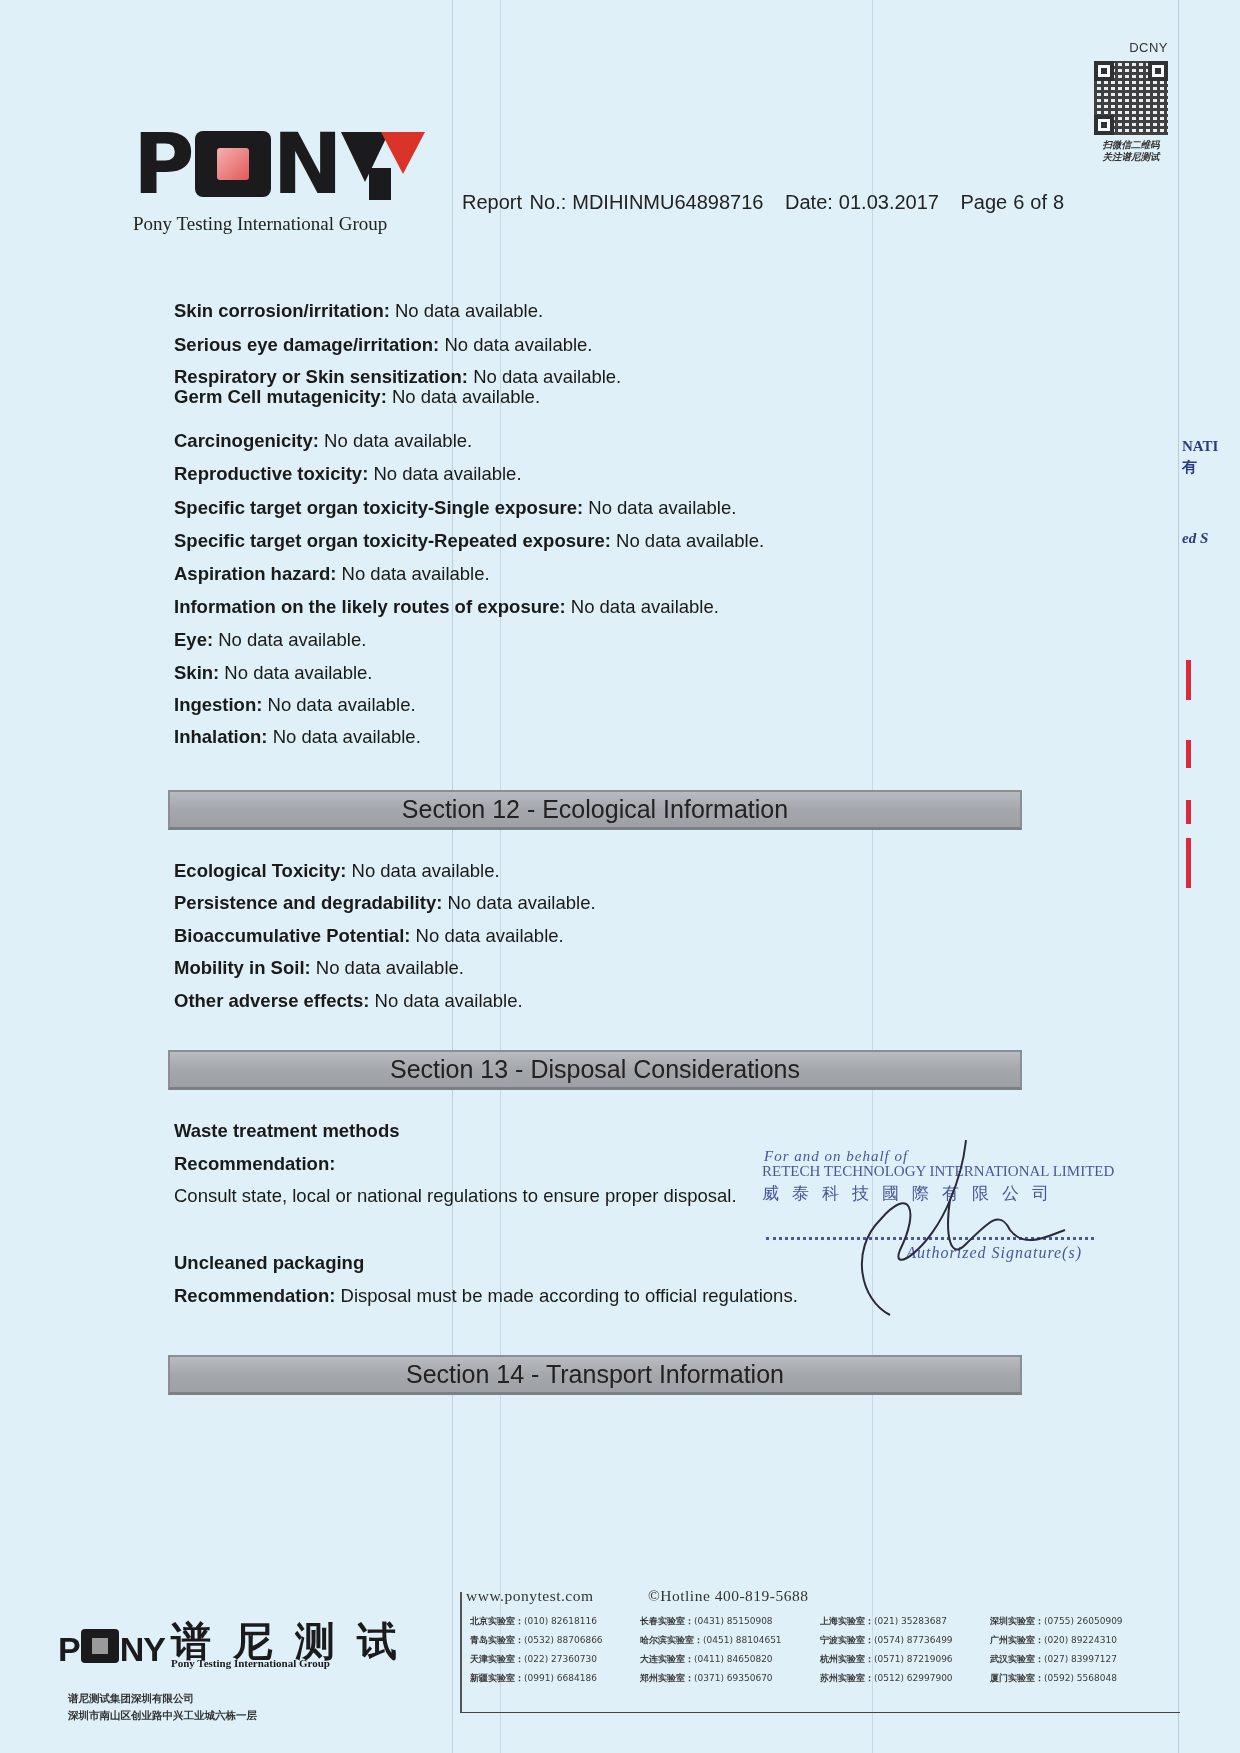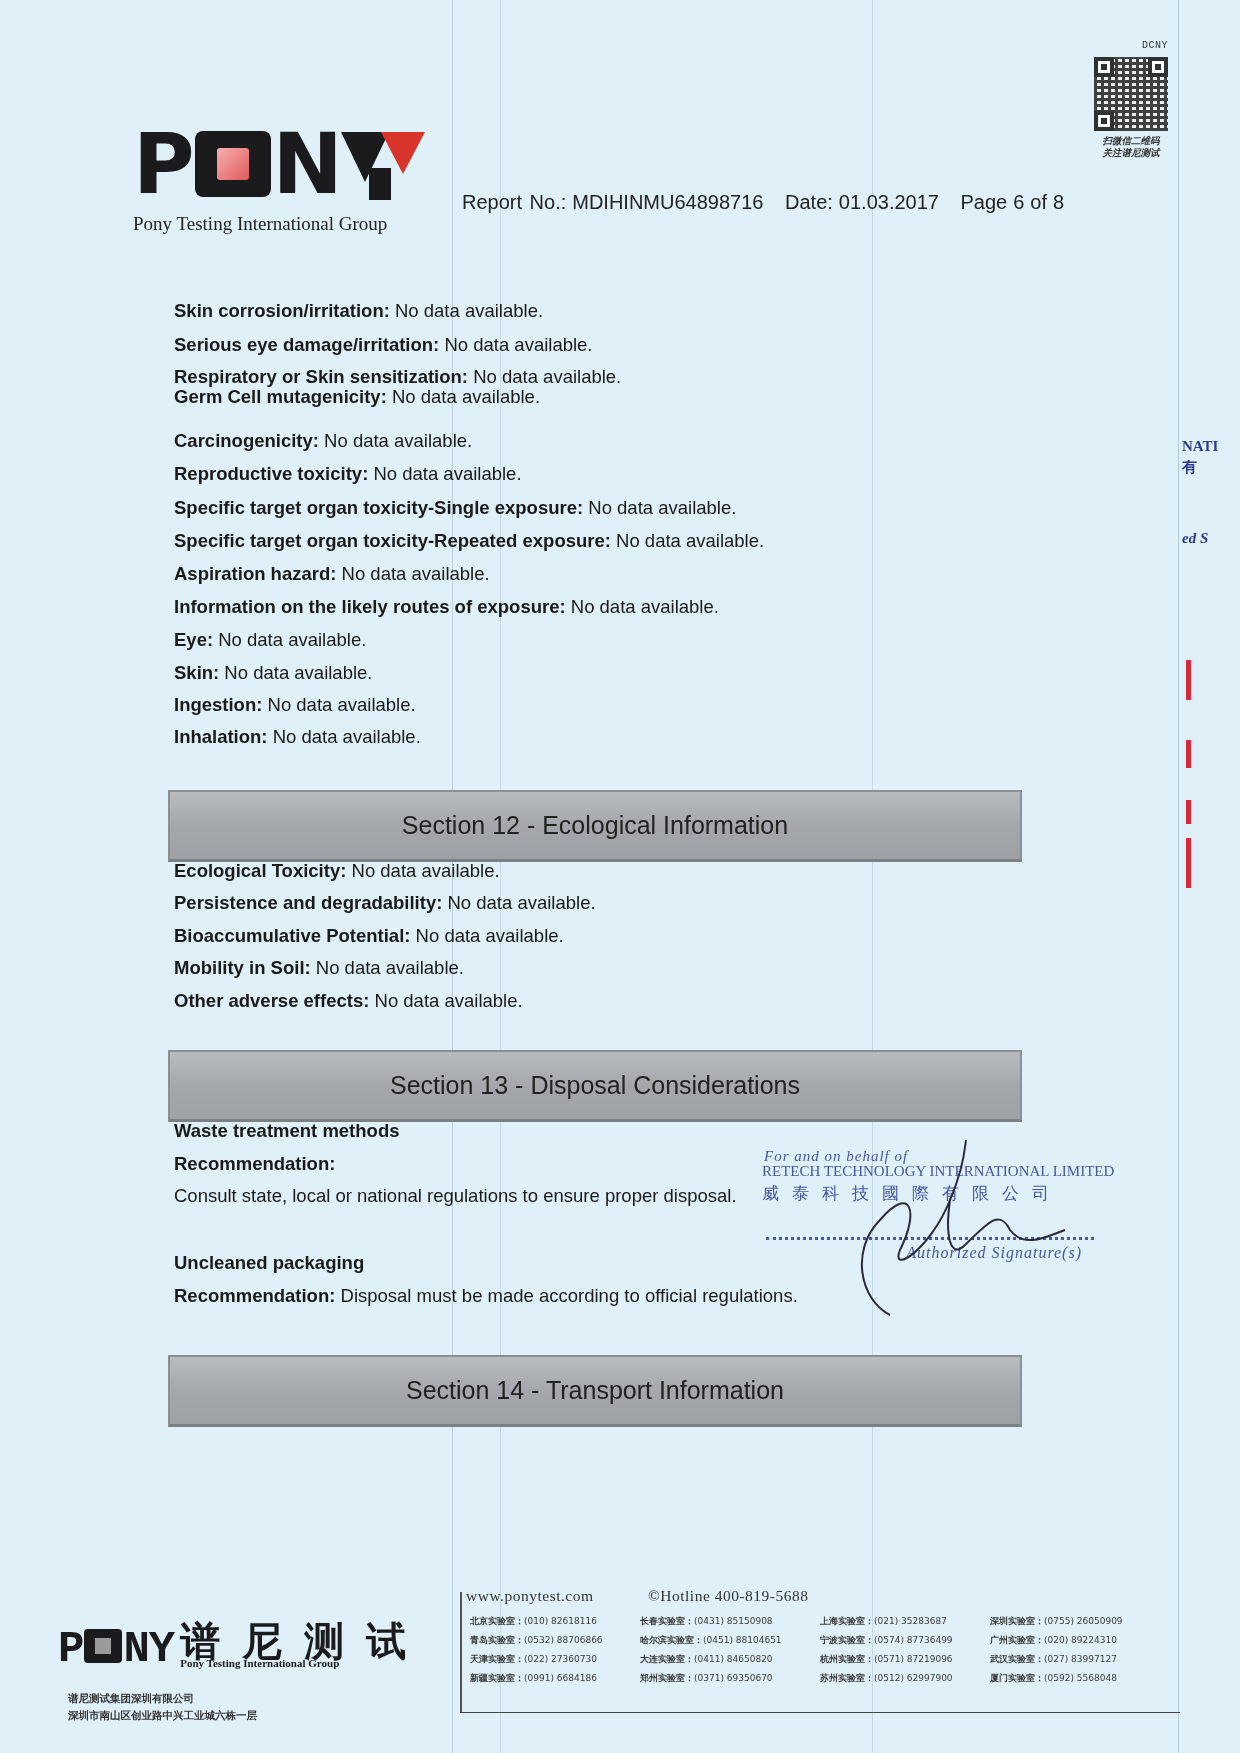--- a/index.html
+++ b/index.html
@@ -117,22 +117,22 @@
 
     
     .qr-block {
       position: absolute;
       left: 1090px;
       top: 40px;
       width: 82px;
       text-align: center;
     }
     .qr-code-label {
-      font-family: Liberation Mono, monospace;
-      font-size: 10px;
+      font-family: Liberation Sans, sans-serif;
+      font-size: 13px;
       text-align: right;
       color: #333;
       letter-spacing: 0.5px;
       margin-bottom: 6px;
       padding-right: 4px;
     }
     .qr {
       width: 74px;
       height: 74px;
       margin: 0 auto;
@@ -198,21 +198,21 @@
       white-space: nowrap;
       color: #1a1a1a;
     }
     .field .k { font-weight: bold; text-align: center; }
     .field .v { font-weight: normal; }
 
     .section-bar {
       position: absolute;
       left: 168px;
       width: 854px;
-      height: 72px;
+      height: 40px;
       background: #a7aaae;
       background-image:
         linear-gradient(180deg, #b8bbbf 0%, #a4a7ab 50%, #9da0a4 100%);
       border: 2px solid #8b8e92;
       border-bottom: 3px solid #7c7f83;
       display: flex;
       align-items: center;
       justify-content: center;
     }
     .section-bar span {
@@ -272,23 +272,23 @@
 
     
     .footer-logo {
       position: absolute;
       left: 58px;
       top: 1625px;
       display: flex;
       align-items: flex-end;
     }
     .footer-logo .fw {
-      font-family: Liberation Mono, monospace;
-      font-weight: bold;
-      font-size: 44px;
+      font-family: Liberation Sans, sans-serif;
+      font-weight: bold;
+      font-size: 34px;
       line-height: 40px;
       color: #1b1b1d;
       letter-spacing: -1px;
     }
     .footer-logo .fo {
       display: inline-block;
       width: 38px;
       height: 34px;
       background: #1b1b1d;
       border-radius: 4px;

